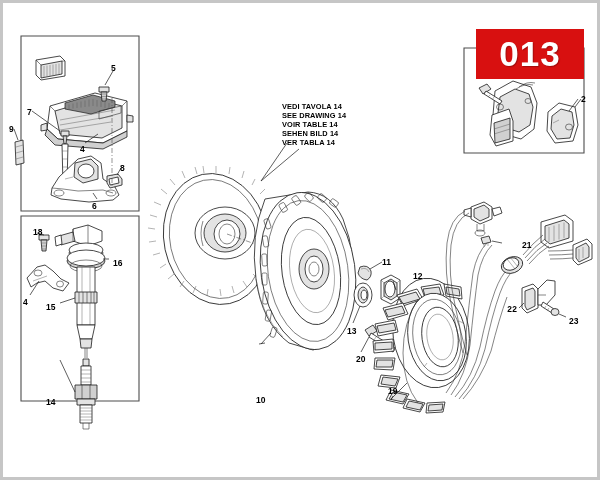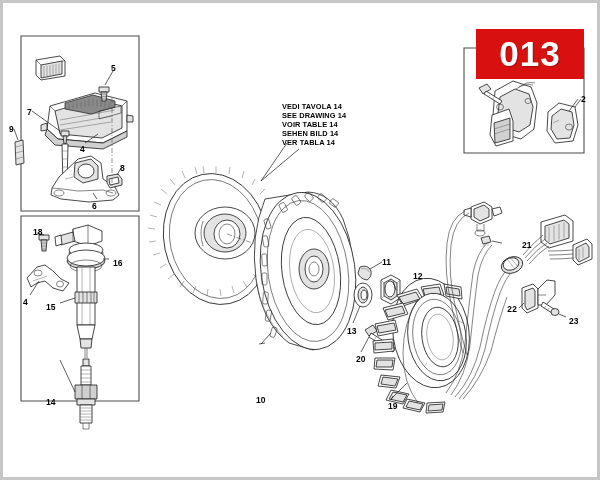--- a/index.html
+++ b/index.html
@@ -458,20 +458,20 @@
       <div class="callout" style="left: 6px; top: 122px;">9</div>
       <div class="callout" style="left: 253px; top: 345px; margin-top: 48px;">10</div>
       <div class="callout" style="left: 379px; top: 255px;">11</div>
       <div class="callout" style="left: 394px; top: 269px; margin-left: 16px;">12</div>
       <div class="callout" style="left: 344px; top: 324px;">13</div>
       <div class="callout" style="left: 43px; top: 357px; margin-top: 38px;">14</div>
       <div class="callout" style="left: 43px; top: 300px;">15</div>
       <div class="callout" style="left: 110px; top: 256px;">16</div>
       <div class="callout" style="left: 20px; top: 295px;">4</div>
       <div class="callout" style="left: 30px; top: 216px; margin-top: 9px;">18</div>
-      <div class="callout" style="left: 385px; top: 399px;">19</div>
+      <div class="callout" style="left: 385px; top: 384px;">19</div>
       <div class="callout" style="left: 353px; top: 352px;">20</div>
       <div class="callout" style="left: 519px; top: 238px;">21</div>
       <div class="callout" style="left: 504px; top: 303px; font-family: Liberation Mono, monospace;">22</div>
       <div class="callout" style="left: 566px; top: 314px;">23</div>
     </div>
 
 </div>
 
 </body></html>

